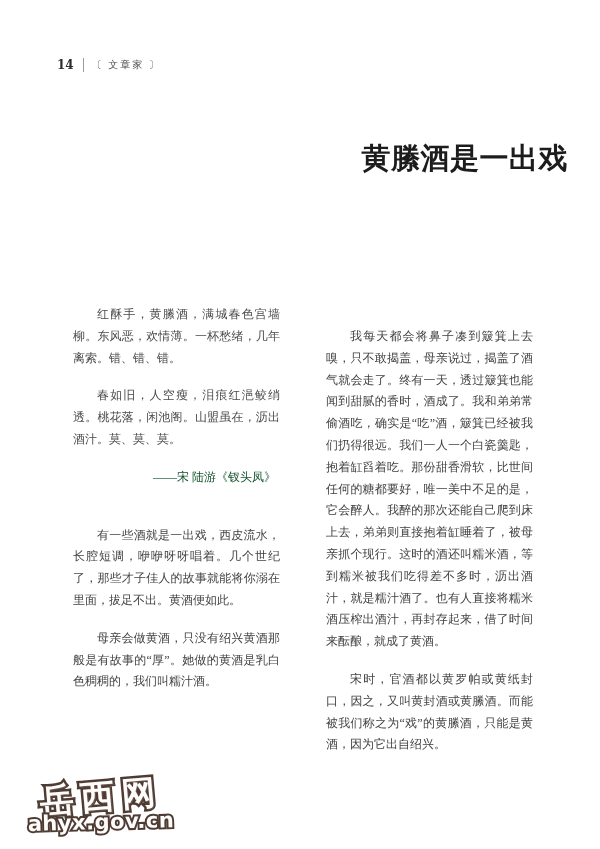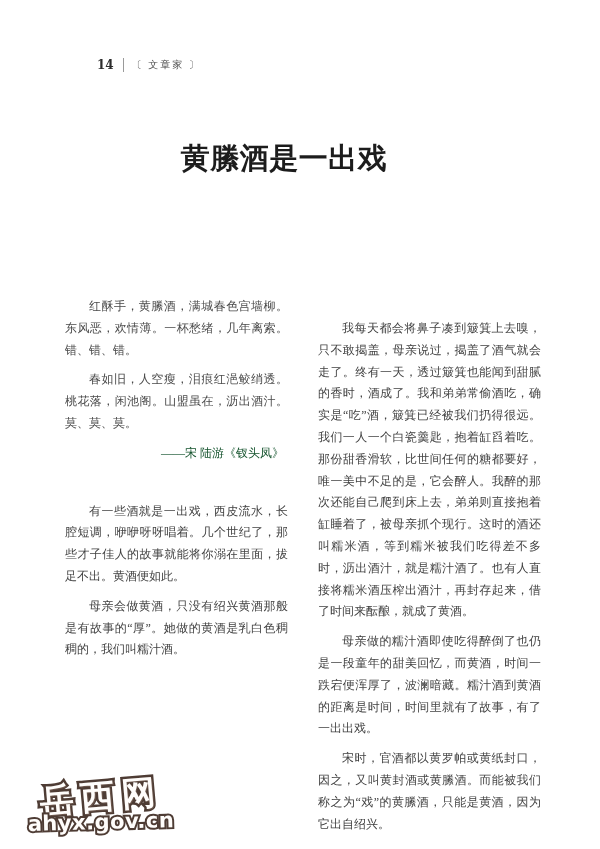--- a/index.html
+++ b/index.html
@@ -19,41 +19,40 @@
     left: 57px;
     display: flex;
     align-items: center;
     height: 16px;
   }
   .page-number {
     font-weight: bold;
     font-size: 12px;
     color: #2c2c2c;
     font-family: "DejaVu Serif", serif;
-    margin-left: 40px;
   }
   .header-divider {
     width: 1px;
     height: 14px;
     background: #9a9a9a;
     margin: 0 8px 0 9px;
   }
   .section-label {
     font-size: 10px;
     color: #4c4c4c;
     letter-spacing: 2px;
   }
 
   
   .article-title {
     position: absolute;
     top: 139px;
     left: 0;
     width: 568px; 
-    text-align: center;
+    text-align: right;
     font-size: 29px;
     font-weight: bold;
     color: #1c1c1c;
     letter-spacing: 0.5px;
     margin: 0;
   }
   .article-byline {
     position: absolute;
     top: 182px;
     left: 0;
@@ -69,21 +68,21 @@
     position: absolute;
     width: 239px;
     font-size: 12px;
     line-height: 21.8px;
     color: #424242;
     text-align: justify;
   }
   .col-left  { left: 57px;  top: 288px; }
   .col-right { left: 310px; top: 310px; }
 
-  .col p { margin: 8px; text-indent: 2em; }
+  .col p { margin: 16px; text-indent: 2em; }
   .poem-stanza { color: #4a4a4a; }
   .poem-attribution {
     text-indent: 0;
     text-align: right;
     padding-right: 4px;
     margin-bottom: 36px !important;
     color: #14532d;
   }
 
   
@@ -136,21 +135,20 @@
   <div class="col col-left">
     <p class="poem-stanza">红酥手，黄縢酒，满城春色宫墙柳。东风恶，欢情薄。一杯愁绪，几年离索。错、错、错。</p>
     <p class="poem-stanza">春如旧，人空瘦，泪痕红浥鲛绡透。桃花落，闲池阁。山盟虽在，沥出酒汁。莫、莫、莫。</p>
     <p class="poem-attribution">——宋 陆游《钗头凤》</p>
     <p>有一些酒就是一出戏，西皮流水，长腔短调，咿咿呀呀唱着。几个世纪了，那些才子佳人的故事就能将你溺在里面，拔足不出。黄酒便如此。</p>
     <p>母亲会做黄酒，只没有绍兴黄酒那般是有故事的“厚”。她做的黄酒是乳白色稠稠的，我们叫糯汁酒。</p>
   </div>
 
   <div class="col col-right">
     <p>我每天都会将鼻子凑到簸箕上去嗅，只不敢揭盖，母亲说过，揭盖了酒气就会走了。终有一天，透过簸箕也能闻到甜腻的香时，酒成了。我和弟弟常偷酒吃，确实是“吃”酒，簸箕已经被我们扔得很远。我们一人一个白瓷羹匙，抱着缸舀着吃。那份甜香滑软，比世间任何的糖都要好，唯一美中不足的是，它会醉人。我醉的那次还能自己爬到床上去，弟弟则直接抱着缸睡着了，被母亲抓个现行。这时的酒还叫糯米酒，等到糯米被我们吃得差不多时，沥出酒汁，就是糯汁酒了。也有人直接将糯米酒压榨出酒汁，再封存起来，借了时间来酝酿，就成了黄酒。</p>
-    <p>母亲做的糯汁酒即使吃得醉倒了也仍是一段童年的甜美回忆，而黄酒，时间一跌宕便浑厚了，波澜暗藏。糯汁酒到黄酒的距离是时间，时间里就有了故事，有了一出出戏。</p>
     <p>宋时，官酒都以黄罗帕或黄纸封口，因之，又叫黄封酒或黄縢酒。而能被我们称之为“戏”的黄縢酒，只能是黄酒，因为它出自绍兴。</p>
   </div>
 
   <div class="watermark">
     <div class="wm-name">岳西网</div>
     <div class="wm-url">ahyx.gov.cn</div>
   </div>
 
 </div>
 

